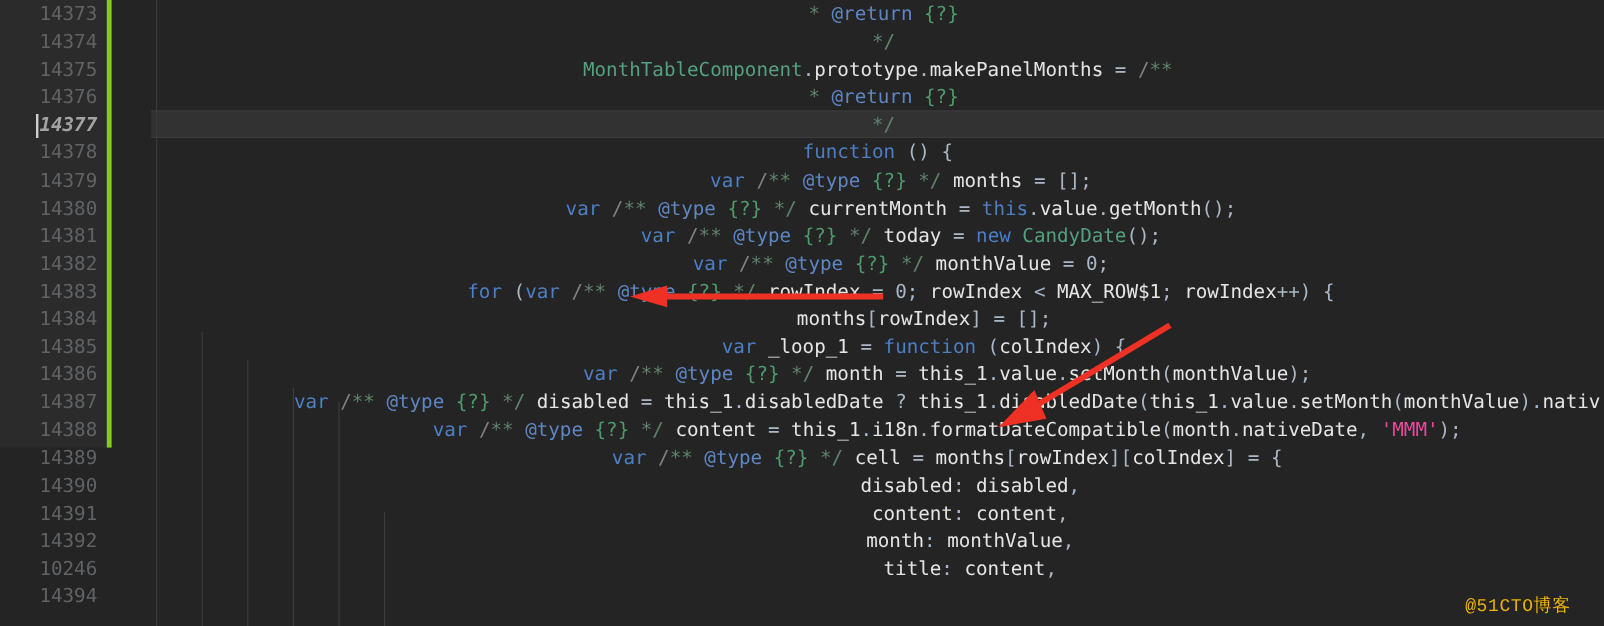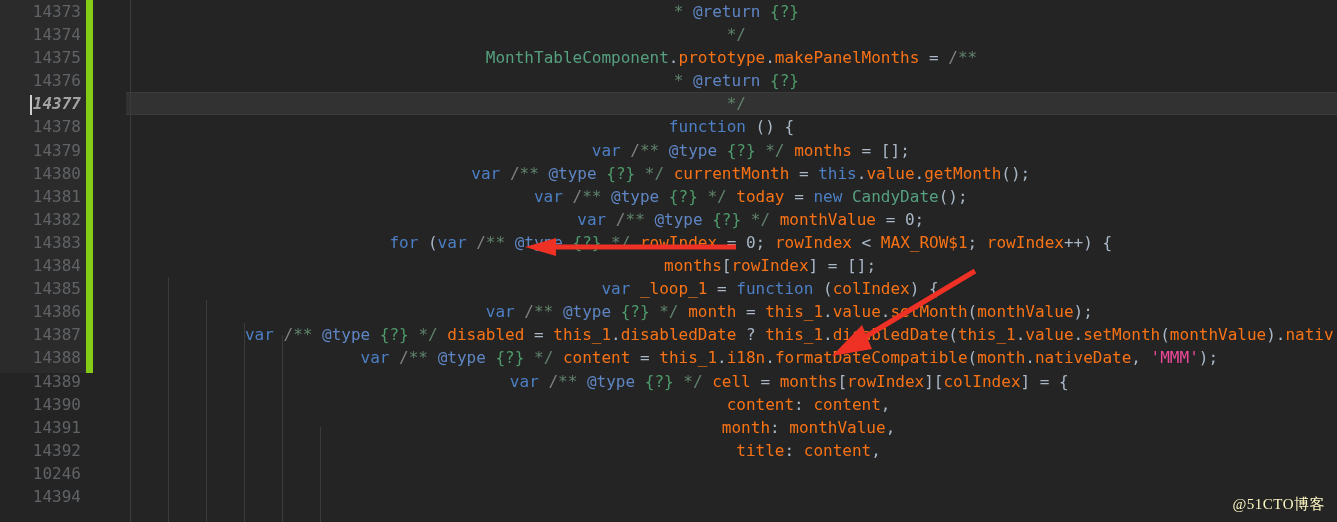--- a/index.html
+++ b/index.html
@@ -19,21 +19,21 @@
     background: #242424;
     overflow: hidden;
   }
 
   
   #gutter {
     position: absolute;
     left: 0; top: 0;
     width: 93px; height: 373px;
     background: #2b2b2b;
-    border-right: 7px solid #84cc16;
+    border-right: 4px solid #84cc16;
     z-index: 3;
   }
   #gutter-nums {
     position: absolute;
     left: 0; top: 0;
     width: 93px;
   }
   .ln {
     height: 23.1px;
     line-height: 23.1px;
@@ -110,38 +110,38 @@
   }           
   .blue { color: #4d7fc4; }
   .cls  { color: #55a07f; }           
   .cmtd { color: #5f826b; }
   .tag  { color: #5f86c4; }           
   .type { color: #4e9a6a; }           
   .slash{ color: #808080; }
   .str  { color: #ec4899; }           
   .num  { color: #a9b7c6; }
   .punc { color: #a9b7c6; }
-  .lightblue { color: #f97316; }
+  .lightblue { color: #e5e5e5; }
 
   
   #arrows {
     position: absolute;
     left: 0; top: 0;
     width: 1337px; height: 522px;
     z-index: 5;
     pointer-events: none;
   }
 
   
   #watermark {
     position: absolute;
-    right: 12px; bottom: 8px;
-    color: #fef9c3;
+    right: 28px; bottom: 8px;
+    color: #eab308;
     font-size: 15px;
-    font-family: Liberation Serif, serif;
+    font-family: Liberation Mono, monospace;
     z-index: 6;
     letter-spacing: 0.5px;
   }
 </style>
 </head>
 <body>
 
 <div id="editor">
 
   <div id="active-line"></div>
@@ -194,20 +194,21 @@
         <div class="cl">    <span class="blue">var</span> <span class="slash">/</span><span class="cmtd">**</span> <span class="tag">@type</span> <span class="type">{?}</span> <span class="cmtd">*/</span> <span class="lightblue">currentMonth</span> <span class="punc">=</span> <span class="blue">this</span><span class="punc">.</span><span class="lightblue">value</span><span class="punc">.</span><span class="lightblue">getMonth</span><span class="punc">(</span><span class="punc">)</span><span class="punc">;</span></div>
         <div class="cl">    <span class="blue">var</span> <span class="slash">/</span><span class="cmtd">**</span> <span class="tag">@type</span> <span class="type">{?}</span> <span class="cmtd">*/</span> <span class="lightblue">today</span> <span class="punc">=</span> <span class="blue">new</span> <span class="cls">CandyDate</span><span class="punc">(</span><span class="punc">)</span><span class="punc">;</span></div>
         <div class="cl">    <span class="blue">var</span> <span class="slash">/</span><span class="cmtd">**</span> <span class="tag">@type</span> <span class="type">{?}</span> <span class="cmtd">*/</span> <span class="lightblue">monthValue</span> <span class="punc">=</span> <span class="num">0</span><span class="punc">;</span></div>
         <div class="cl">    <span class="blue">for</span> <span class="punc">(</span><span class="blue">var</span> <span class="slash">/</span><span class="cmtd">**</span> <span class="tag">@type</span> <span class="type">{?}</span> <span class="cmtd">*/</span> <span class="lightblue">rowIndex</span> <span class="punc">=</span> <span class="num">0</span><span class="punc">;</span> <span class="lightblue">rowIndex</span> <span class="punc">&lt;</span> <span class="lightblue">MAX_ROW$1</span><span class="punc">;</span> <span class="lightblue">rowIndex</span><span class="punc">+</span><span class="punc">+</span><span class="punc">)</span> <span class="punc">{</span></div>
         <div class="cl">        <span class="lightblue">months</span><span class="punc">[</span><span class="lightblue">rowIndex</span><span class="punc">]</span> <span class="punc">=</span> <span class="punc">[</span><span class="punc">]</span><span class="punc">;</span></div>
         <div class="cl">        <span class="blue">var</span> <span class="lightblue">_loop_1</span> <span class="punc">=</span> <span class="blue">function</span> <span class="punc">(</span><span class="lightblue">colIndex</span><span class="punc">)</span> <span class="punc">{</span></div>
         <div class="cl">            <span class="blue">var</span> <span class="slash">/</span><span class="cmtd">**</span> <span class="tag">@type</span> <span class="type">{?}</span> <span class="cmtd">*/</span> <span class="lightblue">month</span> <span class="punc">=</span> <span class="lightblue">this_1</span><span class="punc">.</span><span class="lightblue">value</span><span class="punc">.</span><span class="lightblue">setMonth</span><span class="punc">(</span><span class="lightblue">monthValue</span><span class="punc">)</span><span class="punc">;</span></div>
         <div class="cl">            <span class="blue">var</span> <span class="slash">/</span><span class="cmtd">**</span> <span class="tag">@type</span> <span class="type">{?}</span> <span class="cmtd">*/</span> <span class="lightblue">disabled</span> <span class="punc">=</span> <span class="lightblue">this_1</span><span class="punc">.</span><span class="lightblue">disabledDate</span> <span class="punc">?</span> <span class="lightblue">this_1</span><span class="punc">.</span><span class="lightblue">disabledDate</span><span class="punc">(</span><span class="lightblue">this_1</span><span class="punc">.</span><span class="lightblue">value</span><span class="punc">.</span><span class="lightblue">setMonth</span><span class="punc">(</span><span class="lightblue">monthValue</span><span class="punc">)</span><span class="punc">.</span><span class="lightblue">nativ</span></div>
         <div class="cl">            <span class="blue">var</span> <span class="slash">/</span><span class="cmtd">**</span> <span class="tag">@type</span> <span class="type">{?}</span> <span class="cmtd">*/</span> <span class="lightblue">content</span> <span class="punc">=</span> <span class="lightblue">this_1</span><span class="punc">.</span><span class="lightblue">i18n</span><span class="punc">.</span><span class="lightblue">formatDateCompatible</span><span class="punc">(</span><span class="lightblue">month</span><span class="punc">.</span><span class="lightblue">nativeDate</span><span class="punc">,</span> <span class="str">'MMM'</span><span class="punc">)</span><span class="punc">;</span></div>
         <div class="cl">            <span class="blue">var</span> <span class="slash">/</span><span class="cmtd">**</span> <span class="tag">@type</span> <span class="type">{?}</span> <span class="cmtd">*/</span> <span class="lightblue">cell</span> <span class="punc">=</span> <span class="lightblue">months</span><span class="punc">[</span><span class="lightblue">rowIndex</span><span class="punc">]</span><span class="punc">[</span><span class="lightblue">colIndex</span><span class="punc">]</span> <span class="punc">=</span> <span class="punc">{</span></div>
+        <div class="cl">                <span class="lightblue">disabled</span><span class="punc">:</span> <span class="lightblue">disabled</span><span class="punc">,</span></div>
         <div class="cl">                <span class="lightblue">content</span><span class="punc">:</span> <span class="lightblue">content</span><span class="punc">,</span></div>
         <div class="cl">                <span class="lightblue">month</span><span class="punc">:</span> <span class="lightblue">monthValue</span><span class="punc">,</span></div>
         <div class="cl">                <span class="lightblue">title</span><span class="punc">:</span> <span class="lightblue">content</span><span class="punc">,</span></div>
       </div>
   </div>
 
   <div id="caret"></div>
 
   <svg id="arrows" viewBox="0 0 1337 522" width="1337" height="522">
     <defs>

